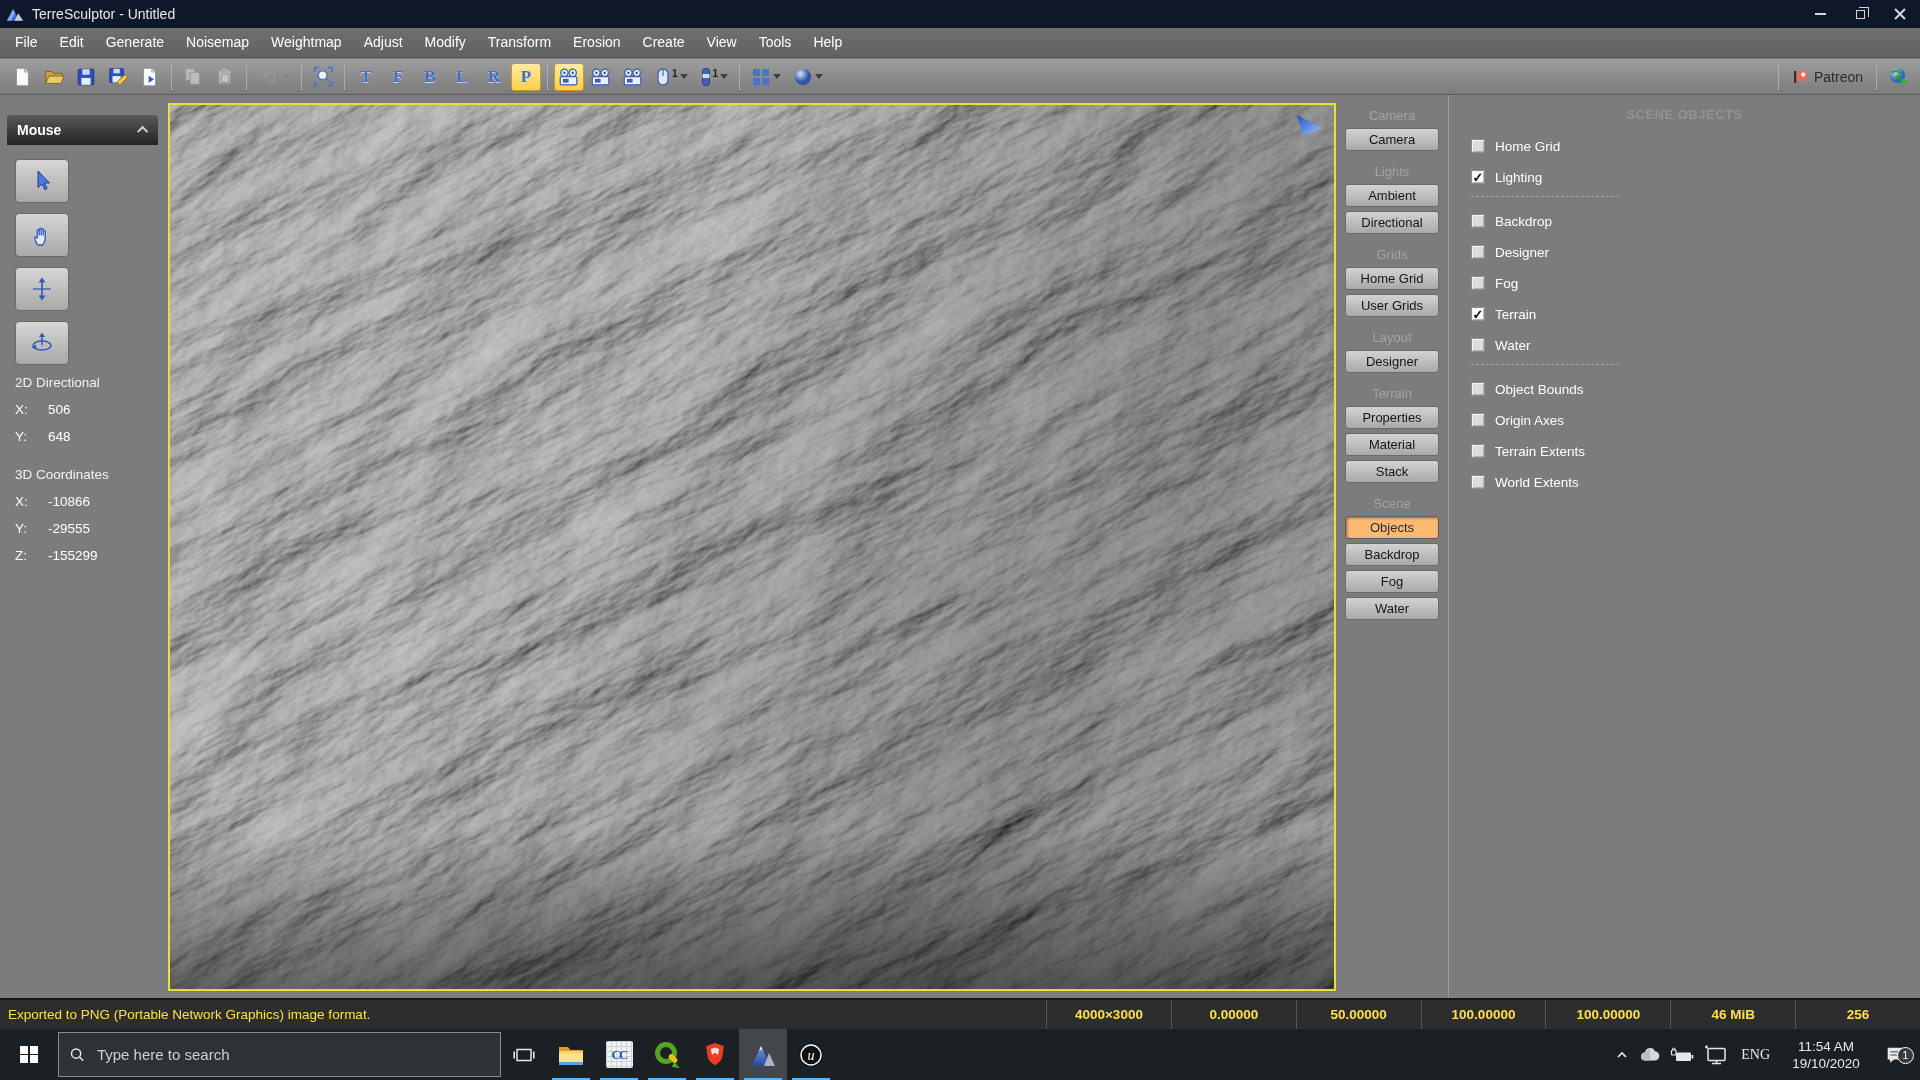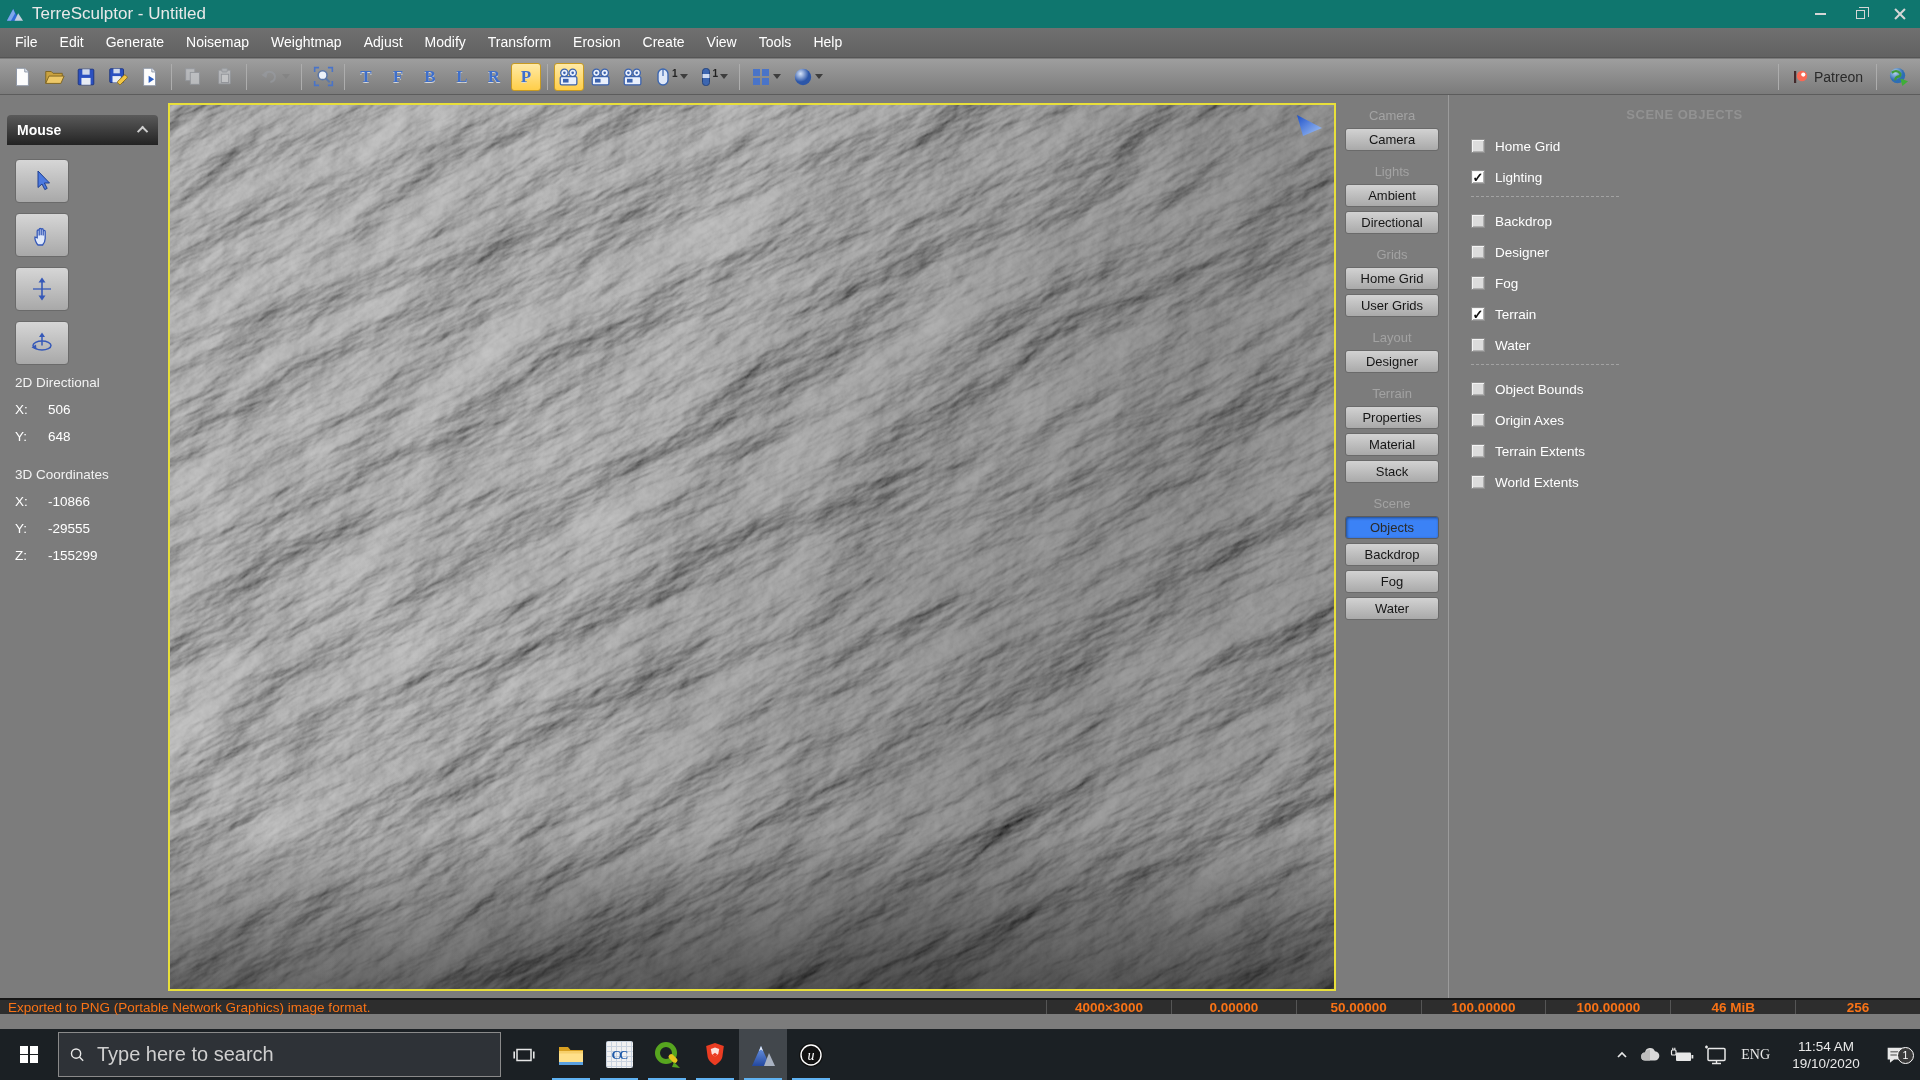--- a/index.html
+++ b/index.html
@@ -1,22 +1,22 @@
 <!DOCTYPE html>
 <html><head>
 <meta charset="utf-8">
 <style>
   html,body{margin:0;padding:0;width:1920px;height:1080px;overflow:hidden;
     font-family:"Liberation Sans",sans-serif;background:#7c7c7c;}
   *{box-sizing:border-box;}
   .app{position:relative;width:1920px;height:1080px;}
 
   
-  .titlebar{position:absolute;top:0;left:0;right:0;height:28px;background:#0f766e;
-    display:flex;align-items:center;color:#e9e9e9;font-size:17px;}
+  .titlebar{position:absolute;top:0;left:0;right:0;height:28px;background:#0f172a;
+    display:flex;align-items:center;color:#e9e9e9;font-size:14px;}
   .titlebar .logo{margin:0 8px 0 6px;display:flex;align-items:center;}
   .win-controls{margin-left:auto;display:flex;align-items:center;height:100%;}
   .win-btn{width:40px;height:100%;display:flex;align-items:center;justify-content:center;color:#d6d6d6;}
   .glyph-min{width:11px;height:2px;background:#d6d6d6;}
   .glyph-restore{width:9px;height:9px;border:1.5px solid #d6d6d6;position:relative;}
   .glyph-restore::before{content:"";position:absolute;left:2px;top:-4px;width:9px;height:9px;border:1.5px solid #d6d6d6;border-left:none;border-bottom:none;}
   .glyph-close{position:relative;width:12px;height:12px;}
   .glyph-close::before,.glyph-close::after{content:"";position:absolute;left:5px;top:-1px;width:2px;height:14px;background:#d6d6d6;}
   .glyph-close::before{transform:rotate(45deg);}  .glyph-close::after{transform:rotate(-45deg);}
 
@@ -61,46 +61,46 @@
   .vp-shade{position:absolute;inset:0;pointer-events:none;
     background:linear-gradient(115deg,rgba(255,255,255,.07),rgba(0,0,0,0) 38%,rgba(0,0,0,.20) 72%,rgba(0,0,0,.12)),
                linear-gradient(rgba(0,0,0,0) 82%,rgba(0,0,0,.45));}
   .compass{position:absolute;right:10px;top:8px;width:30px;height:26px;}
 
   
   .right-toolbox{position:absolute;left:1336px;top:0;width:112px;height:100%;}
   .rt-label{color:#a3a3a3;font-size:13px;text-align:center;margin:13px 0 5px;}
   .rt-btn{display:block;width:94px;height:23px;margin:4px auto 0;border:1px solid #6a6a6a;border-radius:3px;
     background:linear-gradient(#d2d2d2,#a9a9a9);color:#161616;font-size:13px;text-align:center;line-height:21px;}
-  .rt-btn.pressed{background:#3b82f6;box-shadow:inset 1px 1px 3px rgba(0,0,0,.45);border-color:#5c5c5c;color:#2a2a2a;}
+  .rt-btn.pressed{background:#fdba74;box-shadow:inset 1px 1px 3px rgba(0,0,0,.45);border-color:#5c5c5c;color:#2a2a2a;}
 
   
   .scene-panel{position:absolute;left:1448px;top:0;right:0;height:100%;border-left:1px solid #9b9b9b;}
   .scene-title{color:#929292;font-weight:bold;font-size:13px;letter-spacing:.5px;text-align:center;margin-top:12px;}
   .chk-row{display:flex;align-items:center;gap:10px;margin:17px 0 0 22px;height:14px;}
   .checkbox{width:14px;height:14px;background:#dcdcdc;border:1px solid #8f8f8f;box-shadow:inset 1px 1px 0 #f4f4f4, inset -1px -1px 0 #b0b0b0;
     display:flex;align-items:center;justify-content:center;font-size:13px;font-weight:bold;color:#101010;line-height:1;}
   .checkbox.on{background:#fff;}
   .chk-label{color:#fff;font-size:13.5px;}
   .dash-sep{width:148px;border-top:1px dashed #a2a2a2;margin:12px 0 0 22px;}
 
   
-  .statusbar{position:absolute;top:998px;left:0;right:0;height:16px;background:#2d2d2d;border-top:2px solid #171717;
-    color:#f97316;font-size:13.5px;display:flex;align-items:center;}
+  .statusbar{position:absolute;top:998px;left:0;right:0;height:31px;background:#2d2d2d;border-top:2px solid #171717;
+    color:#fde047;font-size:13.5px;display:flex;align-items:center;}
   .status-msg{padding-left:8px;}
   .status-fields{position:absolute;left:1046px;right:0;top:0;bottom:0;display:flex;font-weight:bold;}
   .status-cell{flex:1;border-left:1px solid #555;display:flex;align-items:center;justify-content:center;}
 
   
   .taskbar{position:absolute;top:1029px;left:0;right:0;height:51px;background:#1b2024;display:flex;align-items:stretch;color:#e8e8e8;}
   .start-btn{width:58px;display:flex;align-items:center;justify-content:center;}
   .winlogo{display:grid;grid-template-columns:8px 8px;grid-template-rows:8px 8px;gap:1.5px;}
   .winlogo div{background:#fff;}
   .search-box{width:443px;margin:3px 0;background:#2e3237;border:1px solid #8a8a8a;display:flex;align-items:center;padding:0 10px;gap:10px;}
-  .search-box input{background:transparent;border:none;outline:none;color:#fdba74;font-size:20px;font-family:"Liberation Sans",sans-serif;width:100%;}
+  .search-box input{background:transparent;border:none;outline:none;color:#fdba74;font-size:15px;font-family:"Liberation Sans",sans-serif;width:100%;}
   .search-box input::placeholder{color:#cfcfcf;opacity:1;}
   .tv-btn{width:46px;display:flex;align-items:center;justify-content:center;}
   .app-slot{width:48px;position:relative;display:flex;align-items:center;justify-content:center;}
   .app-slot.active-app{background:#42474c;}
   .underline{position:absolute;bottom:0;left:5px;right:5px;height:2.5px;background:#5fb2f2;}
   .tray{margin-left:auto;display:flex;align-items:center;gap:9px;padding-right:8px;}
   .tray-item{display:flex;align-items:center;justify-content:center;font-family:Liberation Serif, serif;}
   .tray-lang{font-size:14px;padding:0 4px;}
   .tray-clock{font-size:13.5px;text-align:center;line-height:17px;width:86px;}
   .notif{position:relative;width:34px;display:flex;align-items:center;justify-content:center;}

